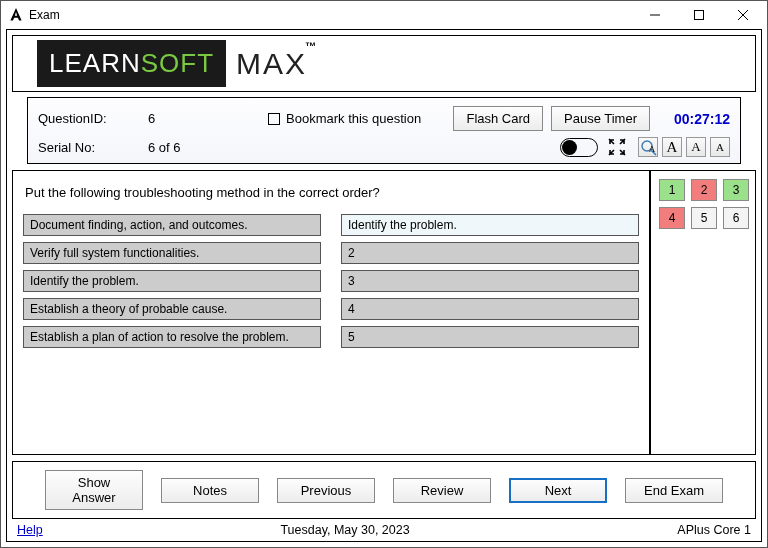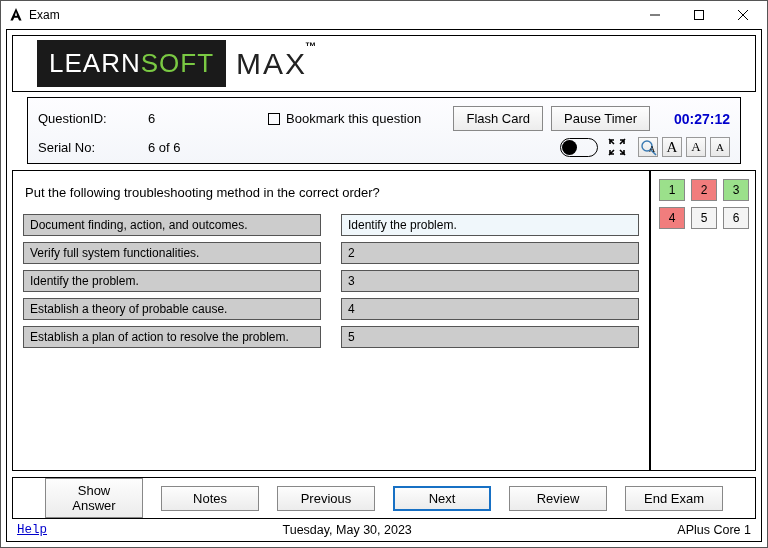--- a/index.html
+++ b/index.html
@@ -38,25 +38,25 @@
   .drag-cols { display:flex; gap:20px;}
   .col { flex:1; display:flex; flex-direction:column; gap:6px;}
   .opt { border:1px solid #555; background:#ccc; padding:2px 6px; height:22px; display:flex; align-items:center; font-size:12px;}
   .opt.answer { background:#f0f7fb; }
   .nav-panel { width:106px; border:1px solid #000; padding:8px;}
   .nav-grid { display:grid; grid-template-columns:repeat(3,26px); gap:6px;}
   .nbtn { height:22px; border:1px solid #888; display:flex; align-items:center; justify-content:center; font-size:12px;}
   .nbtn.green { background:#9be08b;}
   .nbtn.red { background:#f17d7d;}
   .nbtn.plain { background:#f4f4f4;}
-  .bottom-panel { border:1px solid #000; margin:0 5px; display:flex; gap:18px; align-items:center; justify-content:center;}
+  .bottom-panel { border:1px solid #000; margin:0 5px; padding:8px; display:flex; gap:18px; align-items:center; justify-content:center;}
   .btn.big { width:98px; text-align:center;}
   .btn.highlight { border:2px solid #1770c4; padding:3px 11px;}
   .statusbar { display:flex; padding:4px 10px; font-size:12.5px;}
-  .statusbar .help { color:#0000cc; text-decoration:underline;font-family:Liberation Mono, monospace;}
+  .statusbar .help { color:#0000cc; text-decoration:underline;}
   .statusbar .date { flex:1; text-align:center; padding-right:30px;}
 </style>
 </head>
 <body>
 
 <div class="window">
   <div class="titlebar">
     <span class="icon">
       <svg viewBox="0 0 10 10">
           <path d="M5 0 L9 9 L7.2 9 L6.3 7 L3.7 7 L2.8 9 L1 9 Z M5 2.8 L4.2 5.5 L5.8 5.5 Z" fill="#000"></path>
@@ -166,22 +166,22 @@
             <div class="nbtn plain">5</div>
             <div class="nbtn plain">6</div>
           </div>
       </div>
     </div>
 
     <div class="bottom-panel">
       <button class="btn big">Show Answer</button>
       <button class="btn big">Notes</button>
       <button class="btn big">Previous</button>
+      <button class="btn big">Review</button>
       <button class="btn big highlight">Next</button>
-      <button class="btn big">Review</button>
       <button class="btn big">End Exam</button>
     </div>
 
     <div class="statusbar">
       <a class="help" href="#">Help</a>
       <span class="date">Tuesday, May 30, 2023</span>
       <span>APlus Core 1</span>
     </div>
   </div>
 </div>

